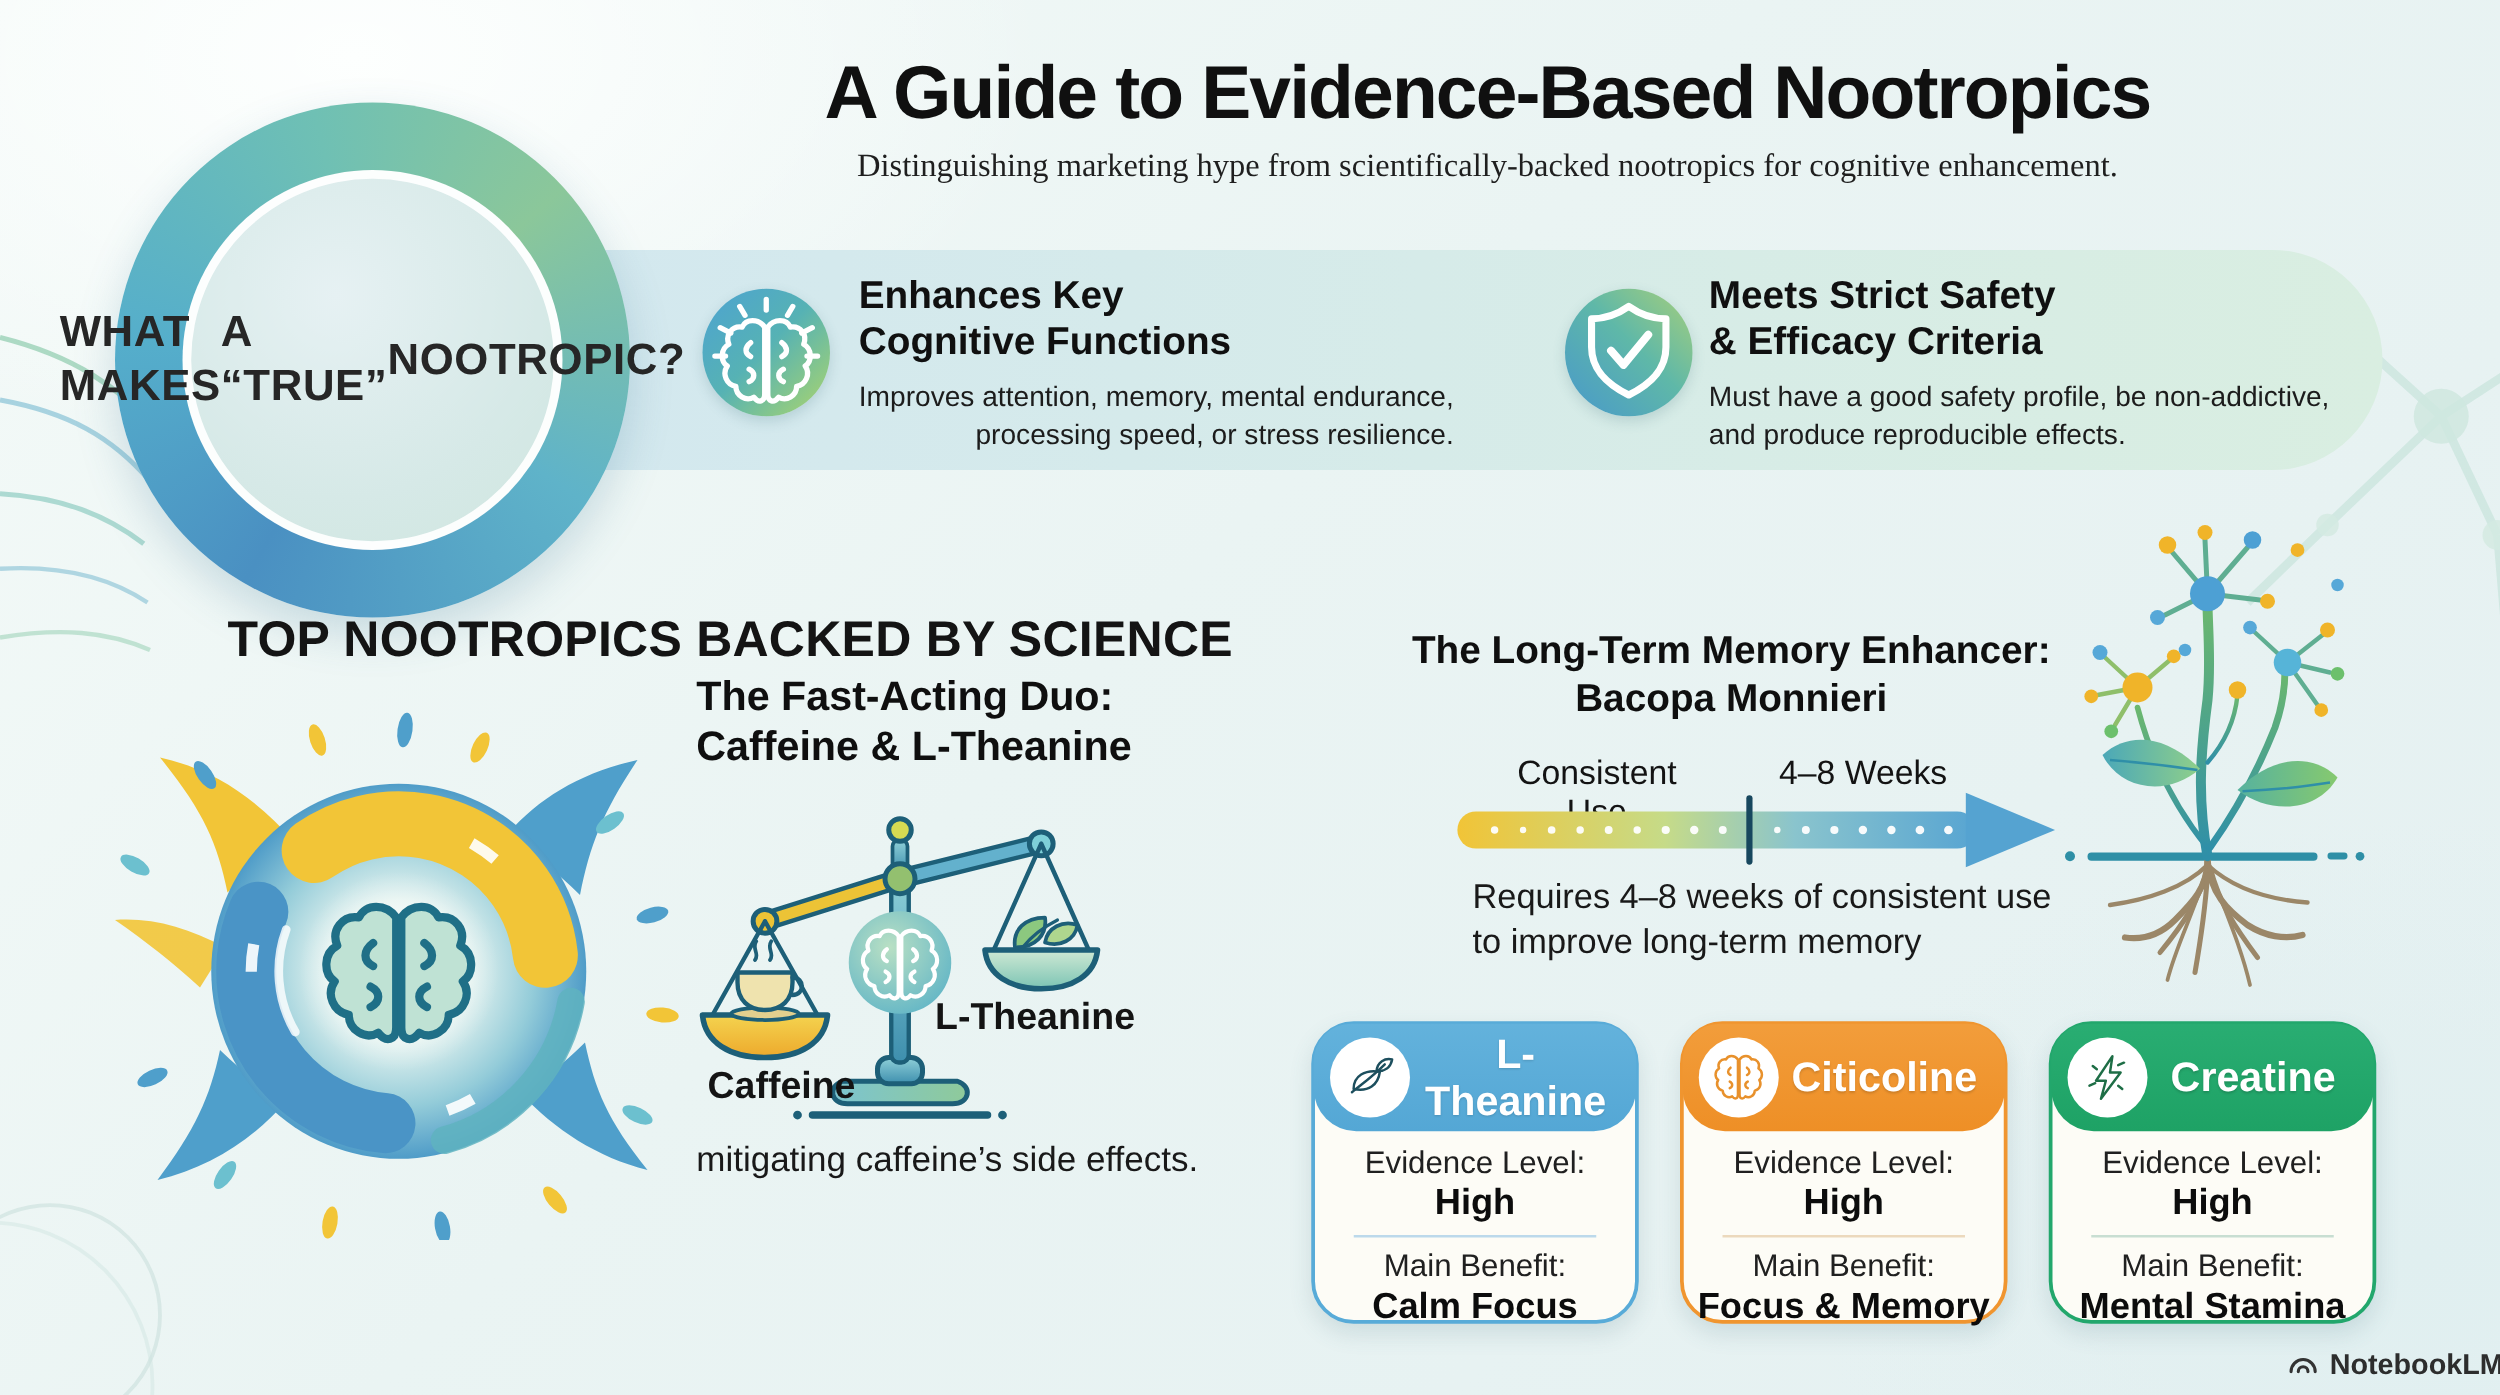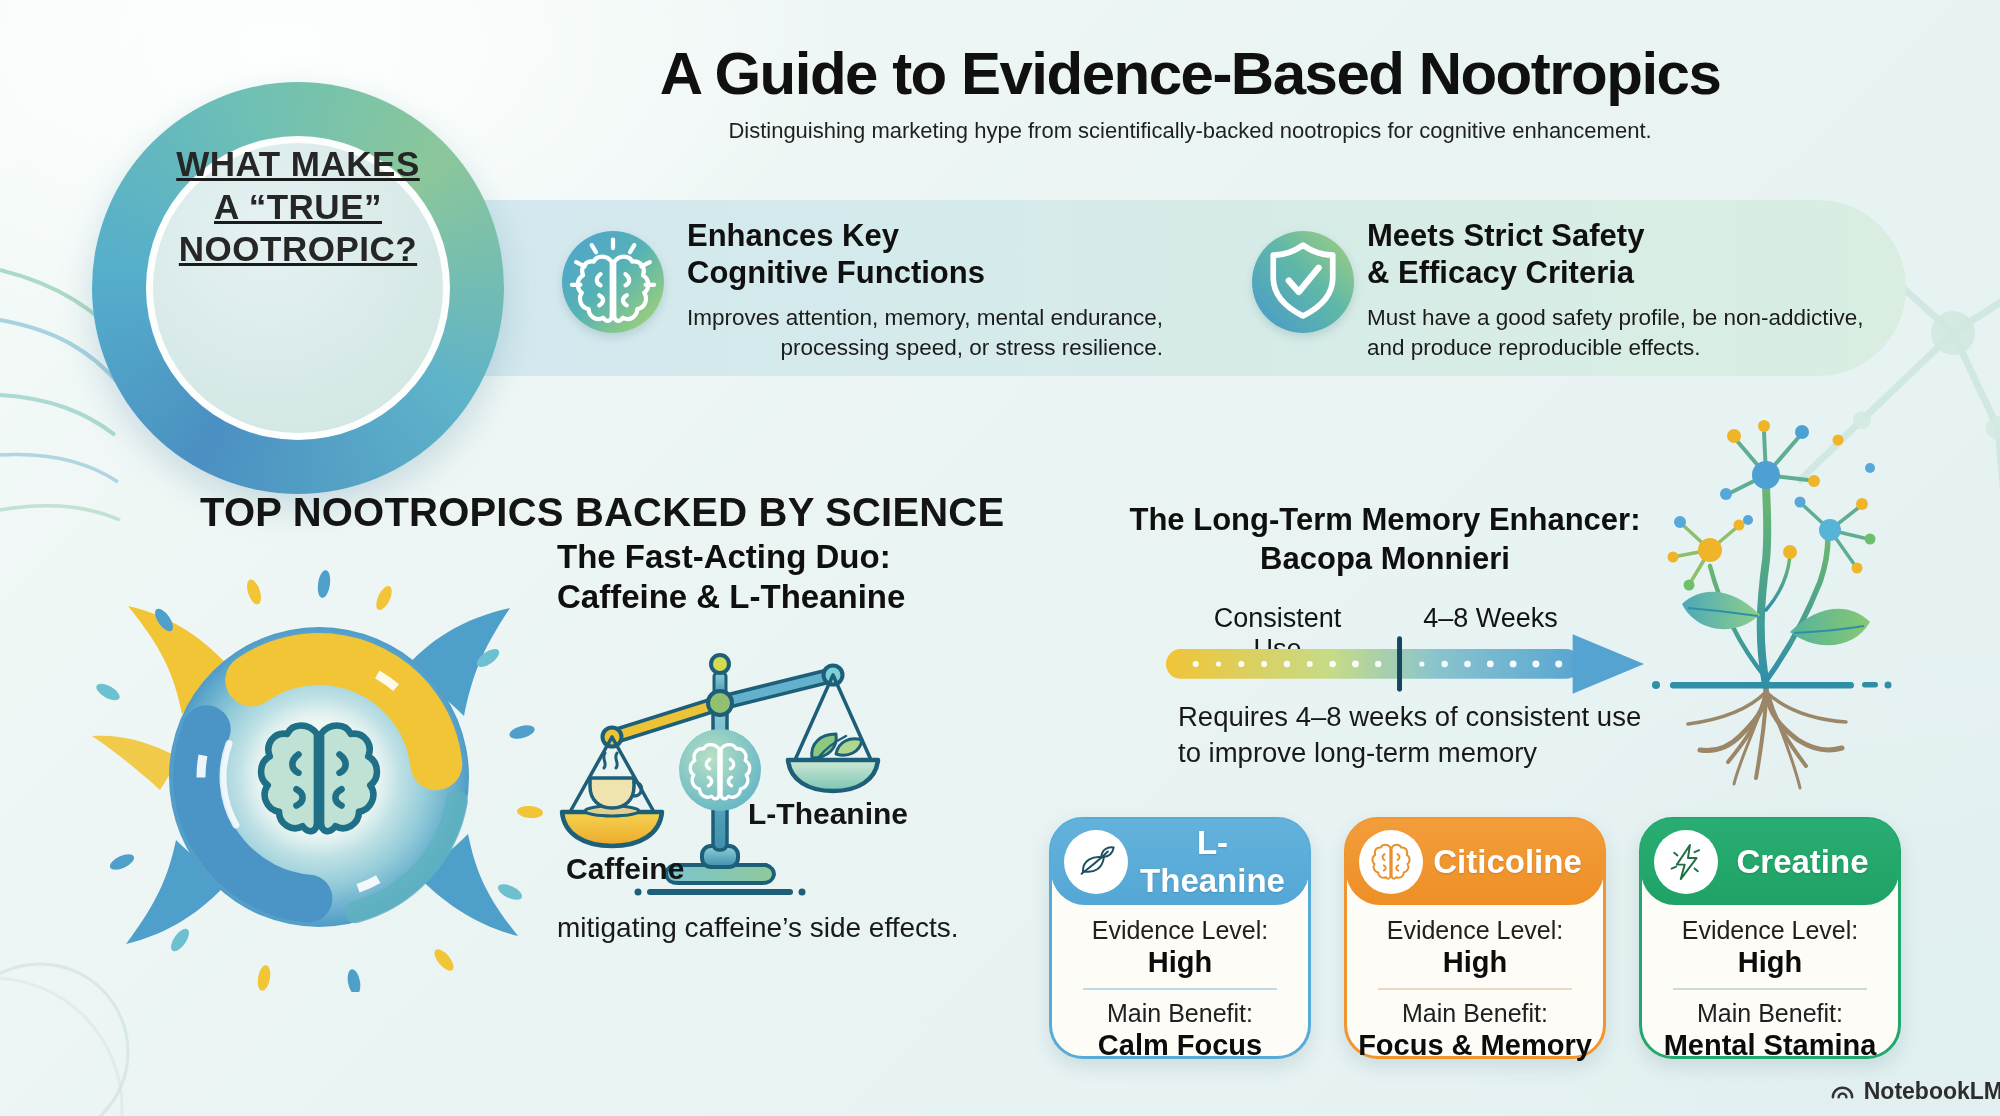--- a/index.html
+++ b/index.html
@@ -9,52 +9,52 @@
       radial-gradient(ellipse 900px 520px at 14% 4%, #fdfffe 0%, rgba(253,255,254,0) 62%),
       radial-gradient(ellipse 700px 500px at 96% 90%, #e0eff0 0%, rgba(224,239,240,0) 70%),
       linear-gradient(135deg,#f4faf8 0%,#eaf4f3 45%,#e4f0f1 100%); padding-left: 19px;}
   svg{display:block;}
   .bg-decor{position:absolute;left:0;top:0;z-index:0;}
   .hidden-defs{position:absolute;width:0;height:0;overflow:hidden;}
 
   
   .title-block{position:absolute;left:520px;top:42px;width:1340px;text-align:center;z-index:2;}
   .main-title{font-size:60px;font-weight:800;letter-spacing:-1.5px;color:#101010;line-height:1.05;}
-  .subtitle{margin-top:13px;font-size:22px;font-weight:500;color:#1f1f1f;}
+  .subtitle{margin-top:13px;font-size:26px;font-weight:500;color:#1f1f1f;font-family:Liberation Serif, serif;}
 
   
   .band{position:absolute;left:430px;top:200px;width:1476px;height:176px;z-index:1;
     border-radius:0 88px 88px 0;
     background:linear-gradient(90deg,#d3e8ef 0%,#d6ebe9 48%,#d9eee1 100%);}
 
   
   .q-circle{position:absolute;left:92px;top:82px;width:412px;height:412px;border-radius:50%;z-index:2;
     background:conic-gradient(from 210deg,#4a90c2,#55aecb 18%,#6fc0b4 38%,#8bc79a 55%,#5fb3c9 76%,#4a90c2 100%);
     box-shadow:0 14px 34px rgba(60,120,150,.22);}
   .q-inner{position:absolute;inset:54px;border-radius:50%;
     background:radial-gradient(circle at 40% 32%,#e6f1f3 0%,#d6e9e7 62%,#cfe6df 100%);
     border:7px solid rgba(255,255,255,.92);
-    display:flex;flex-direction:column;align-items:center;text-decoration:underline;}
+    display:flex;flex-direction:row;justify-content:center;align-items:center;}
   .q-line{font-size:35px;font-weight:800;color:#262626;line-height:1.22;letter-spacing:.5px;}
 
   
   .crit-icon{position:absolute;top:231px;width:102px;height:102px;border-radius:50%;z-index:2;
     box-shadow:0 4px 10px rgba(60,110,120,.2);}
   .crit-icon svg{width:100%;height:100%;}
   .crit1-icon{left:562px;background:linear-gradient(135deg,#4da3d2 0%,#56b2b4 48%,#8fca84 82%,#b3d06c 100%);}
   .crit2-icon{left:1252px;background:linear-gradient(45deg,#4898cb 0%,#5fb8a8 55%,#a7cf7b 100%);}
   .crit-title{position:absolute;top:217px;font-size:31px;font-weight:800;line-height:1.2;color:#101010;z-index:2;}
   .crit1-title{left:687px;}
   .crit2-title{left:1367px;}
   .crit-desc{position:absolute;top:303px;font-size:22.5px;line-height:1.32;color:#1c1c1c;z-index:2;}
   .crit1-desc{left:687px;text-align:right;}
   .crit2-desc{left:1367px;}
 
   
-  .section-heading{position:absolute;left:200px;top:490px;font-size:40px;font-weight:800;
+  .section-heading{position:absolute;left:182px;top:490px;font-size:40px;font-weight:800;
     color:#141414;letter-spacing:.2px;z-index:2;}
 
   
   .starburst-svg{position:absolute;left:84px;top:562px;width:470px;height:430px;z-index:1;}
 
   
   .fad-title{position:absolute;left:557px;top:537px;font-size:33px;font-weight:800;line-height:1.2;color:#0f0f0f;z-index:2;}
   .scale-svg{position:absolute;left:550px;top:640px;width:345px;height:265px;z-index:2;}
   .scale-label{position:absolute;font-weight:800;color:#141414;z-index:3;}
   .label-caffeine{left:566px;top:852px;font-size:30px;}

